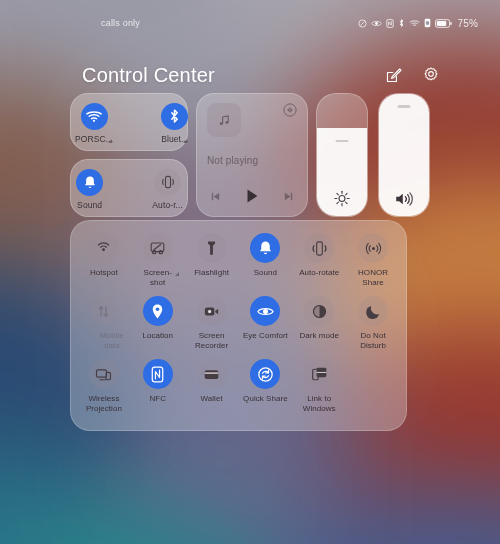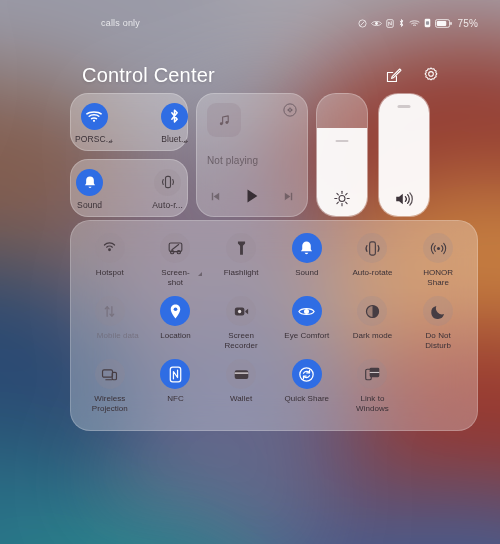--- a/index.html
+++ b/index.html
@@ -200,21 +200,21 @@
     left: 50%;
     bottom: 9px;
     transform: translateX(-50%);
     line-height: 0;
   }
 
   
   .grid-panel {
     position: absolute;
     top: 220px; left: 70px;
-    width: 408px;
+    width: 337px;
     border-radius: 20px;
     background: rgba(255,255,255,.28);
     backdrop-filter: blur(16px);
     -webkit-backdrop-filter: blur(16px);
     border: .5px solid rgba(255,255,255,.2);
     padding: 12px 6px 14px;
     display: grid;
     grid-template-columns: repeat(6, 1fr);
     row-gap: 6px;
   }

